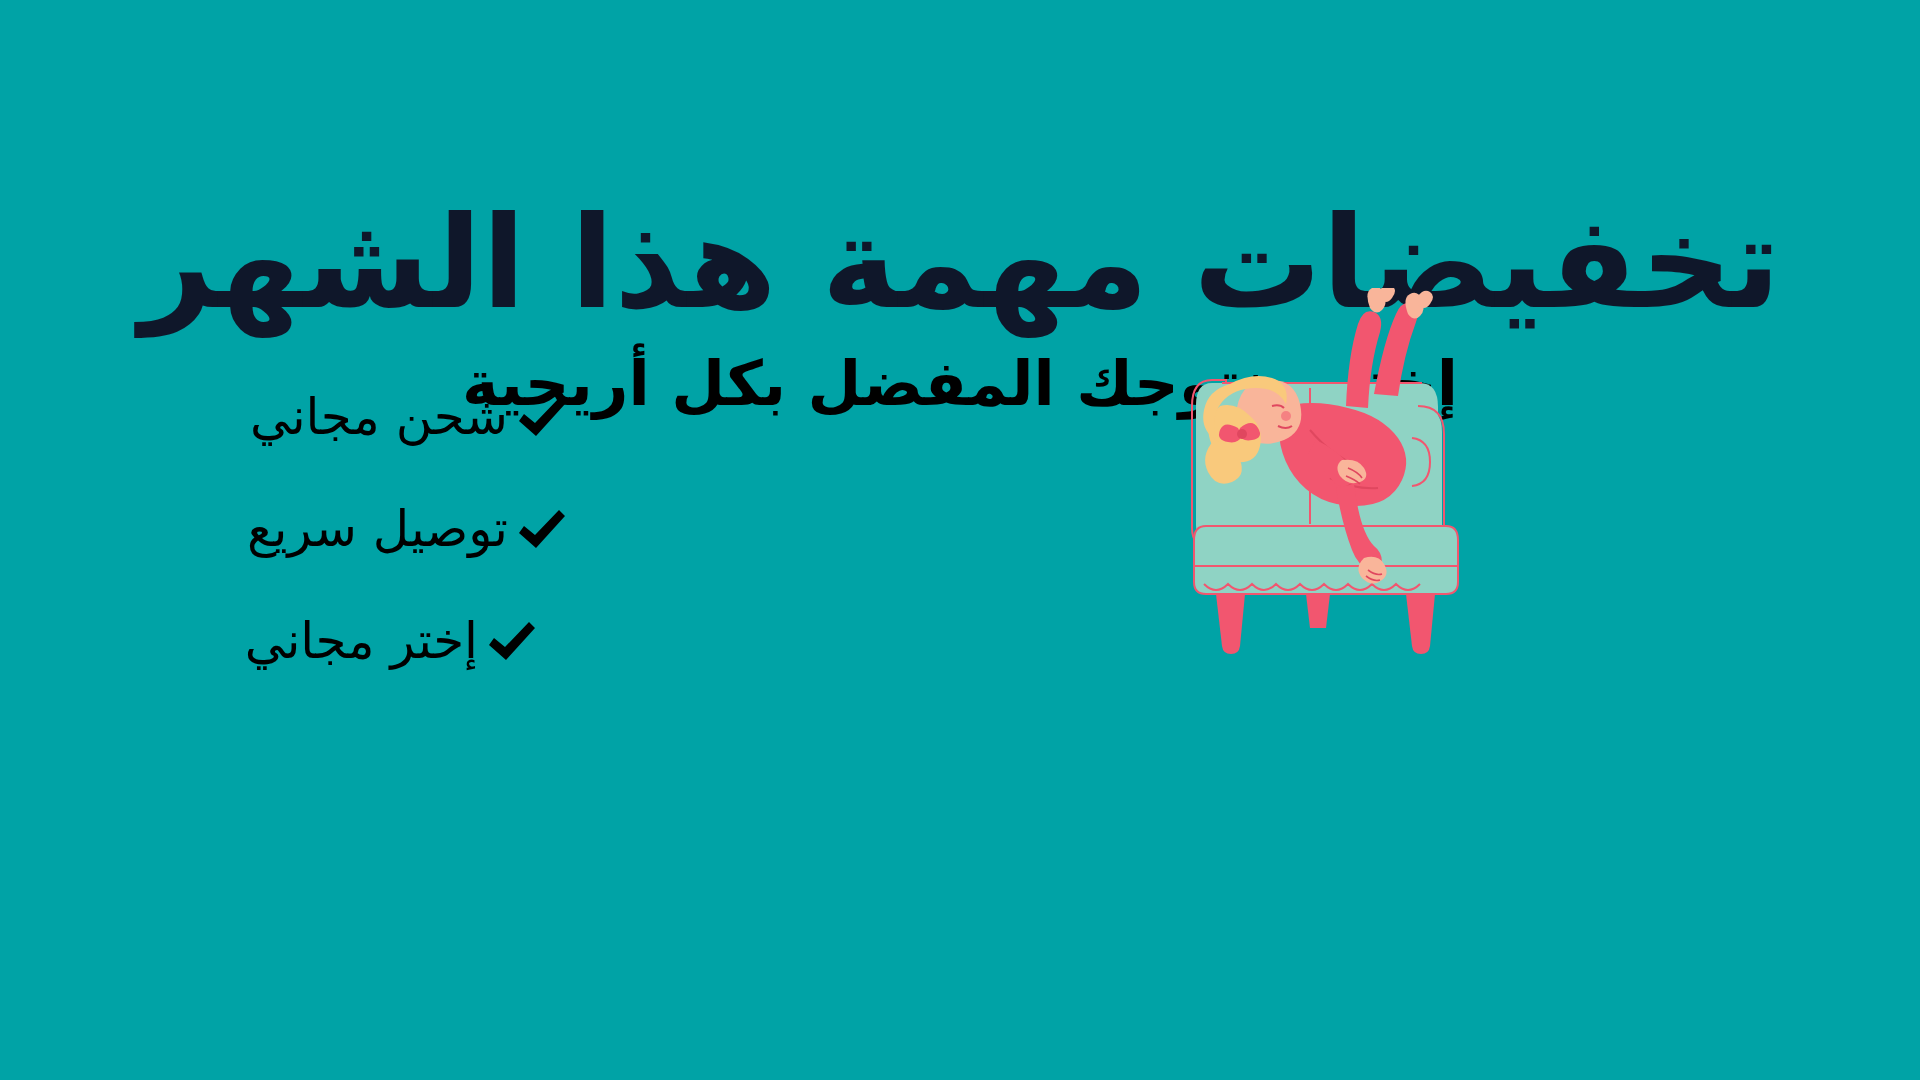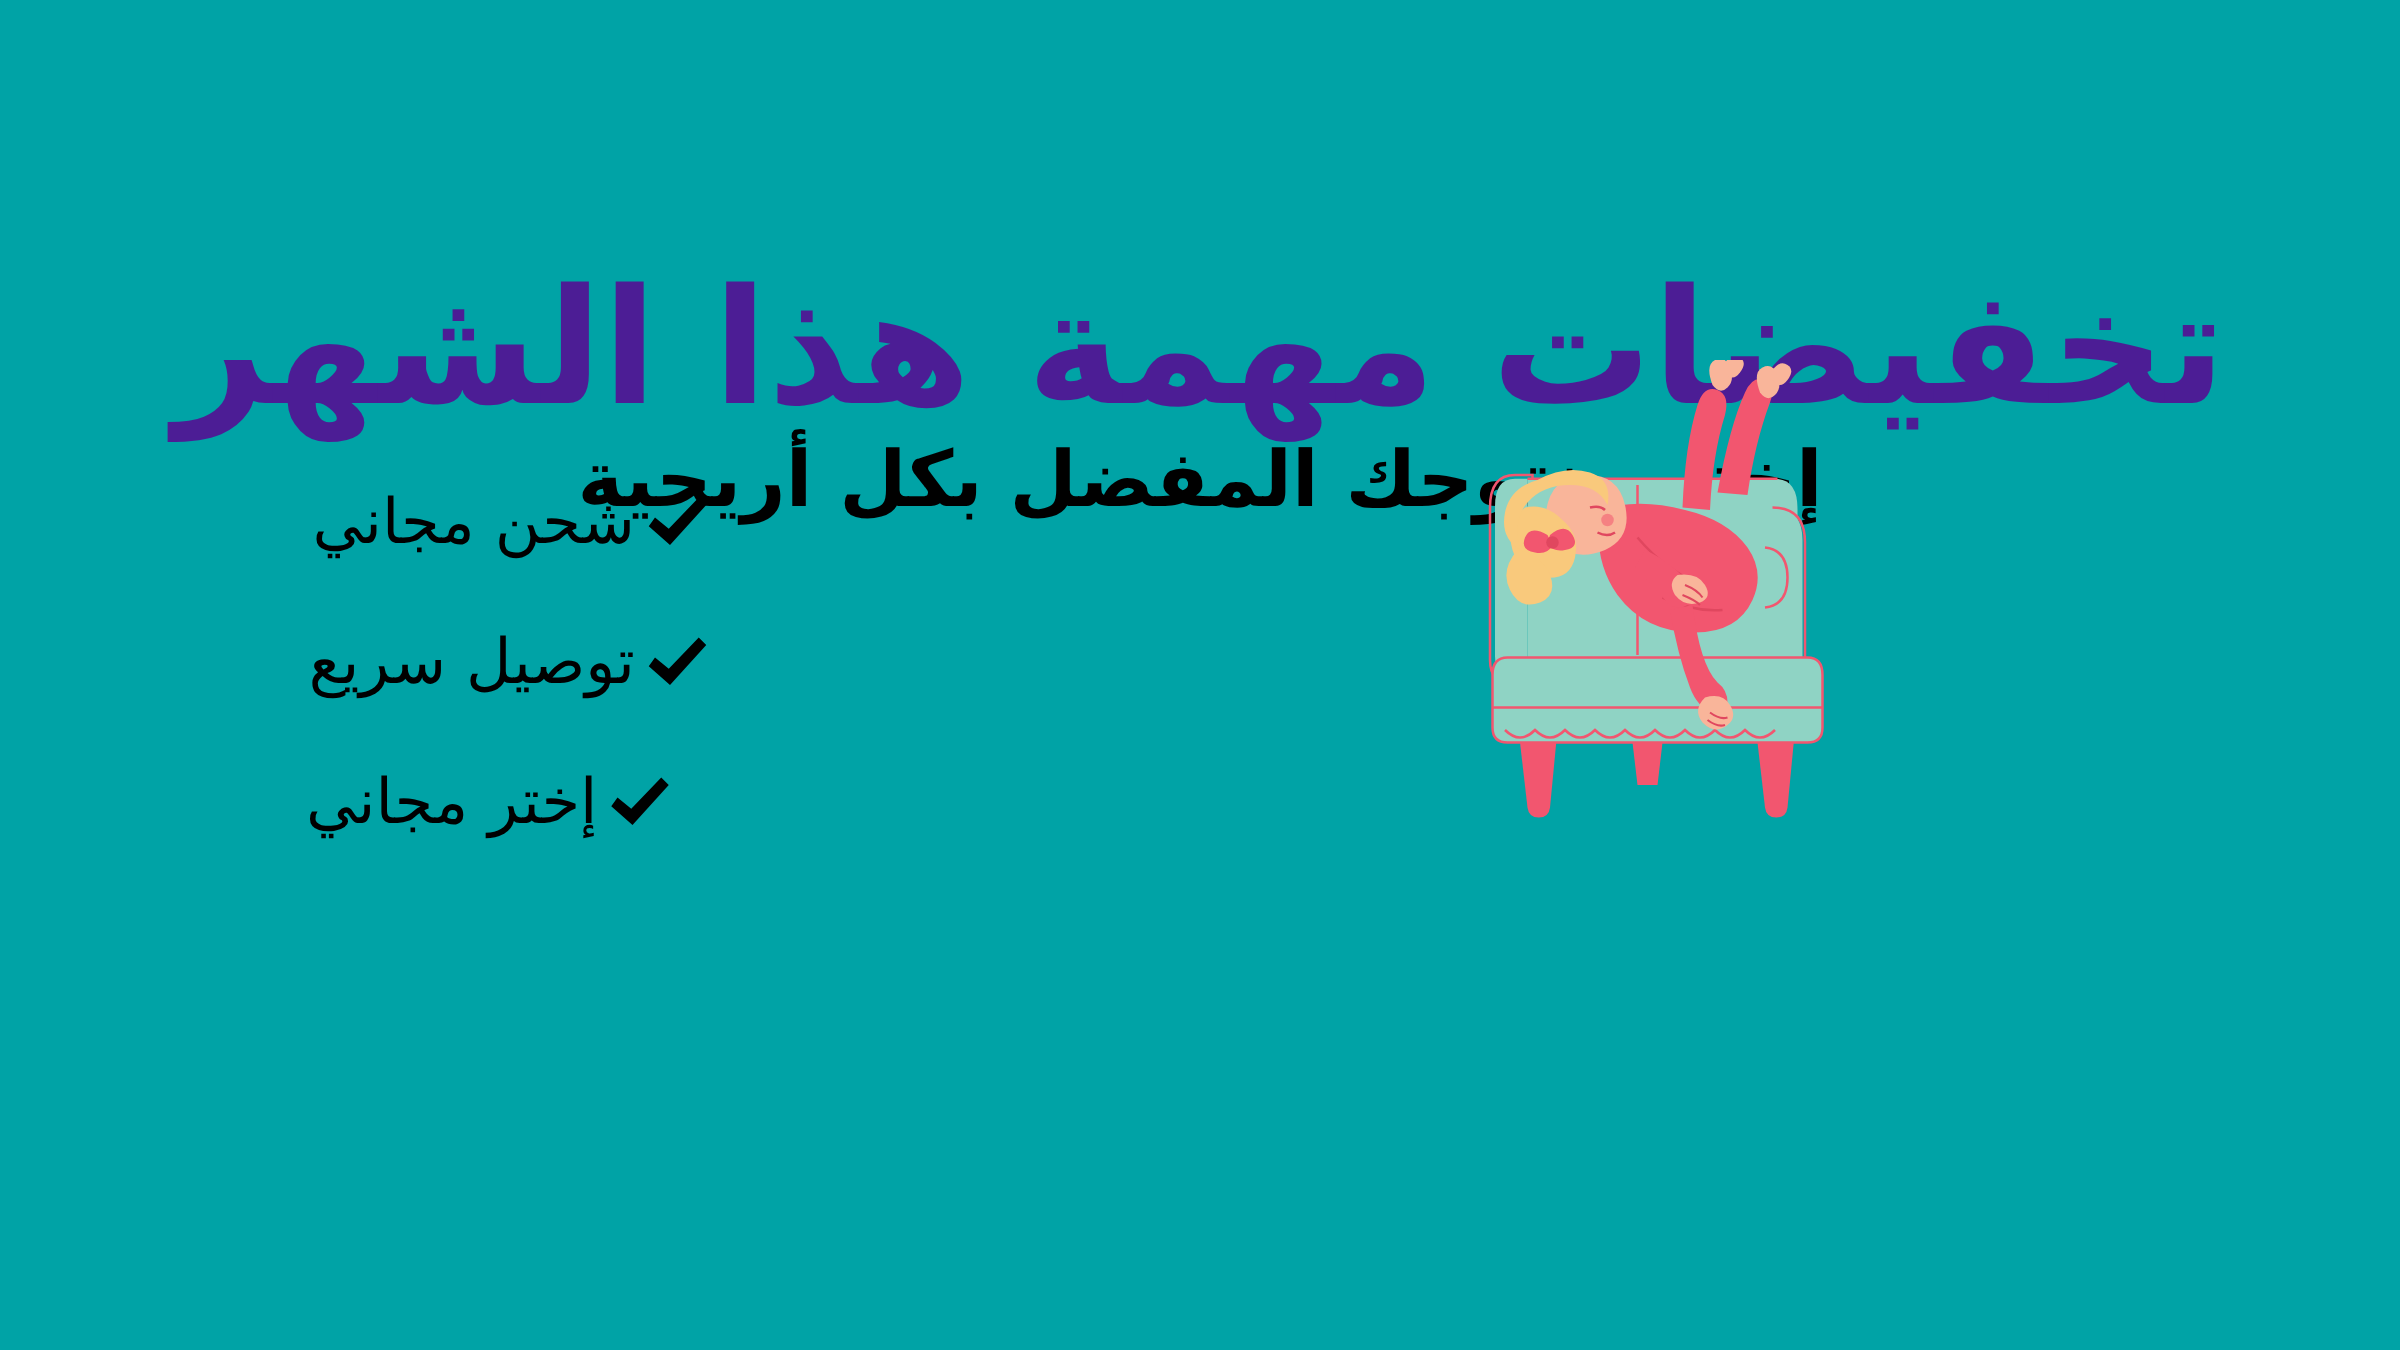--- a/index.html
+++ b/index.html
@@ -19,23 +19,23 @@
     height: 1080px;
     background: #00a3a6;
     overflow: hidden;
   }
 
   
   .headline {
     position: absolute;
     left: 0;
     right: 0;
-    top: 124px;
+    top: 108px;
     text-align: center;
-    color: #4c1d95;
+    color: #0f172a;
     font-weight: 700;
     font-size: 128px;
     line-height: 1.08;
     letter-spacing: 0px;
     white-space: nowrap;
     direction: rtl;
   }
 
   
   .subtitle {

